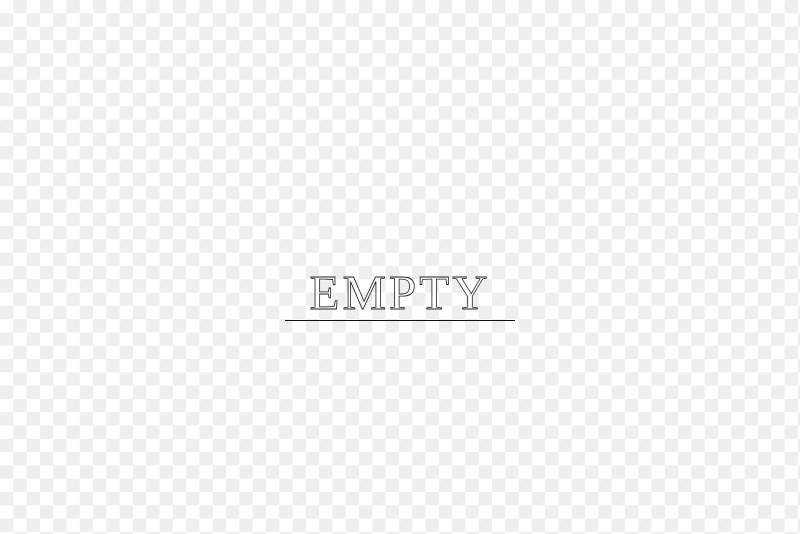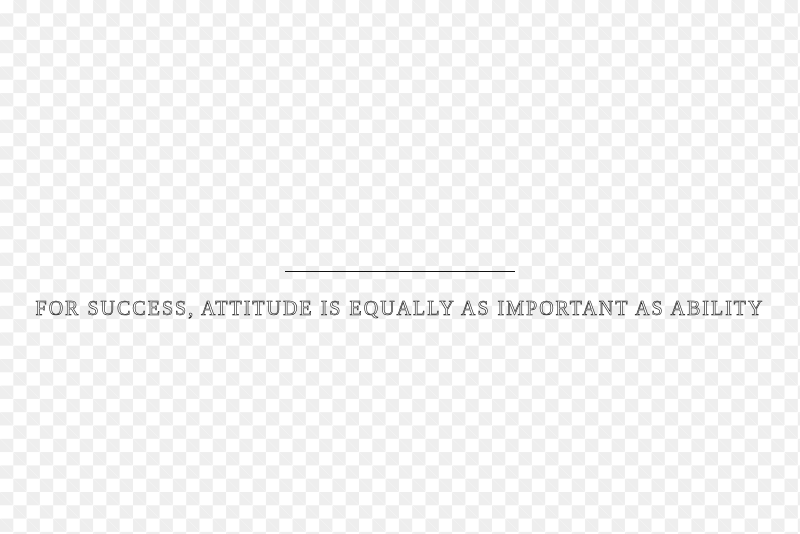--- a/index.html
+++ b/index.html
@@ -95,24 +95,24 @@
     text-shadow: 0.5px 0.5px 0 rgba(255,255,255,0.85);
   }
 </style>
 </head>
 <body>
 
 <div id="canvas">
 
   <div id="artwork">
 
+    <div class="headline-row">
+      <span class="headline">EMPTY</span>
+    </div>
 
     <div class="rule-wrap">
       <span class="rule"></span>
     </div>
 
-    <div class="tagline-row">
-      <span class="tagline">FOR SUCCESS, ATTITUDE IS EQUALLY AS IMPORTANT AS ABILITY</span>
-    </div>
 
   </div>
 
 </div>
 
 </body></html>

